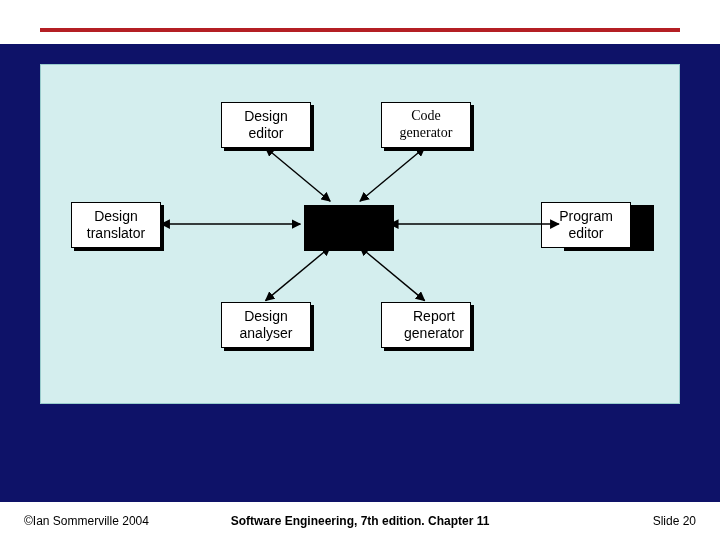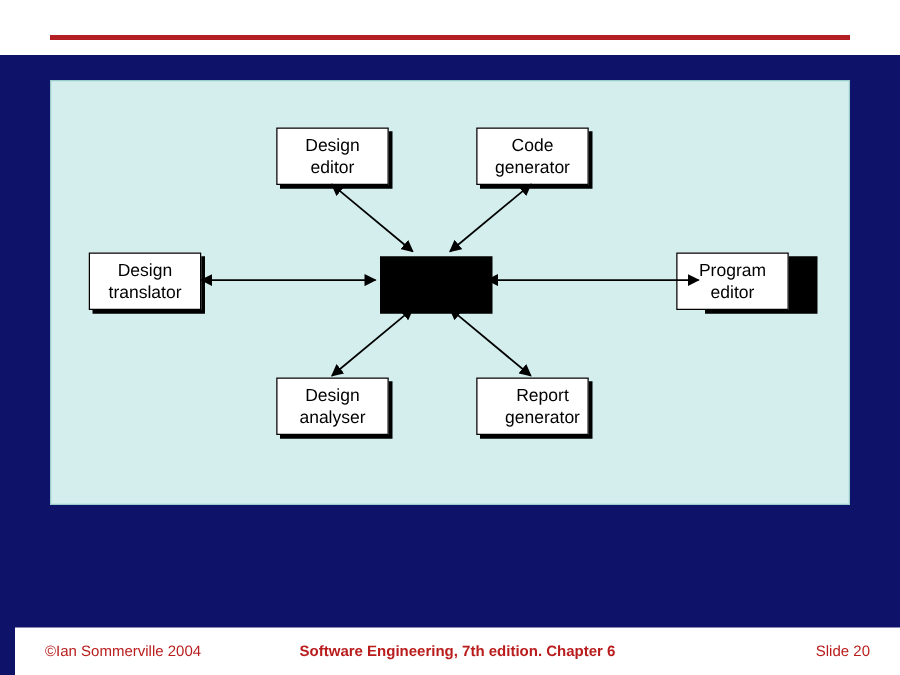--- a/index.html
+++ b/index.html
@@ -47,28 +47,28 @@
     justify-content: center;
   }
   
   .shadow {
     position: absolute;
     background: #000;
   }
   .footer {
     position: absolute;
     bottom: 0;
-    left: 12px;
+    left: 0;
     right: 0;
     height: 38px;
     background: #ffffff;
     display: flex;
     align-items: center;
     font-size: 12px;
-    color: #b91c1c;
+    color: #000000;
     padding: 16px 24px;
   }
   .footer .center {
     position: absolute;
     left: 50%;
     transform: translateX(-50%);
     font-weight: bold;
   }
   .footer .right {
     margin-left: auto;
@@ -93,21 +93,21 @@
   <div class="shadow" style="left:343px;top:40px;width:90px;height:46px;"></div>
   <div class="shadow" style="left:33px;top:140px;width:90px;height:46px;"></div>
   <div class="shadow" style="left:263px;top:140px;width:90px;height:46px;"></div>
   <div class="shadow" style="left:523px;top:140px;width:90px;height:46px;"></div>
   <div class="shadow" style="left:183px;top:240px;width:90px;height:46px;"></div>
   <div class="shadow" style="left:343px;top:240px;width:90px;height:46px;"></div>
 
   <div class="node" style="left:180px;top:37px;width:90px;height:46px;">
     <span>Design<br>editor</span>
   </div>
-  <div class="node" style="left:340px;top:37px;width:90px;height:46px;">
+  <div class="node" style="left:340px;top:37px;width:90px;height:46px;font-family:Liberation Serif, serif;">
     <span>Code<br>generator</span>
   </div>
 
   <div class="node" style="left:30px;top:137px;width:90px;height:46px;">
     <span>Design<br>translator</span>
   </div>
   <div class="node" style="left:500px;top:137px;width:90px;height:46px;">
     <span>Program<br>editor</span>
   </div>
 
@@ -135,15 +135,15 @@
 
     <line x1="225" y1="237" x2="290" y2="183" stroke="#000" stroke-width="1.4" marker-start="url(#ah)" marker-end="url(#ah)"></line>
 
     <line x1="385" y1="237" x2="320" y2="183" stroke="#000" stroke-width="1.4" marker-start="url(#ah)" marker-end="url(#ah)"></line>
   </svg>
 
 </div>
 
 <div class="footer">
   <span>©Ian Sommerville 2004</span>
-  <span class="center">Software Engineering, 7th edition. Chapter 6</span>
+  <span class="center">Software Engineering, 7th edition. Chapter 11</span>
   <span class="right">Slide 20</span>
 </div>
 
 </body></html>

